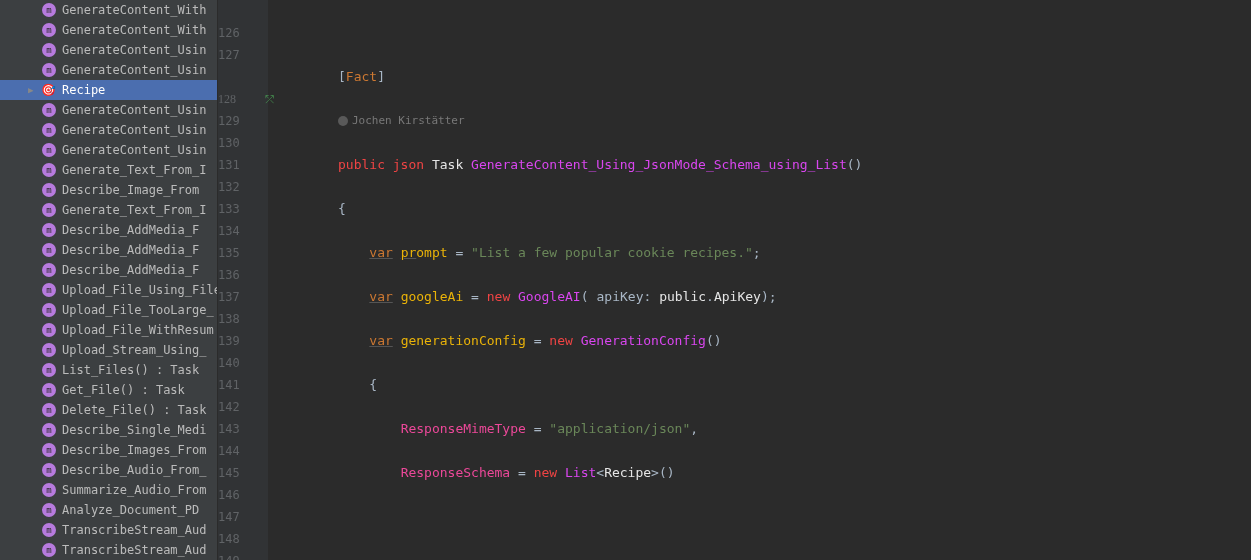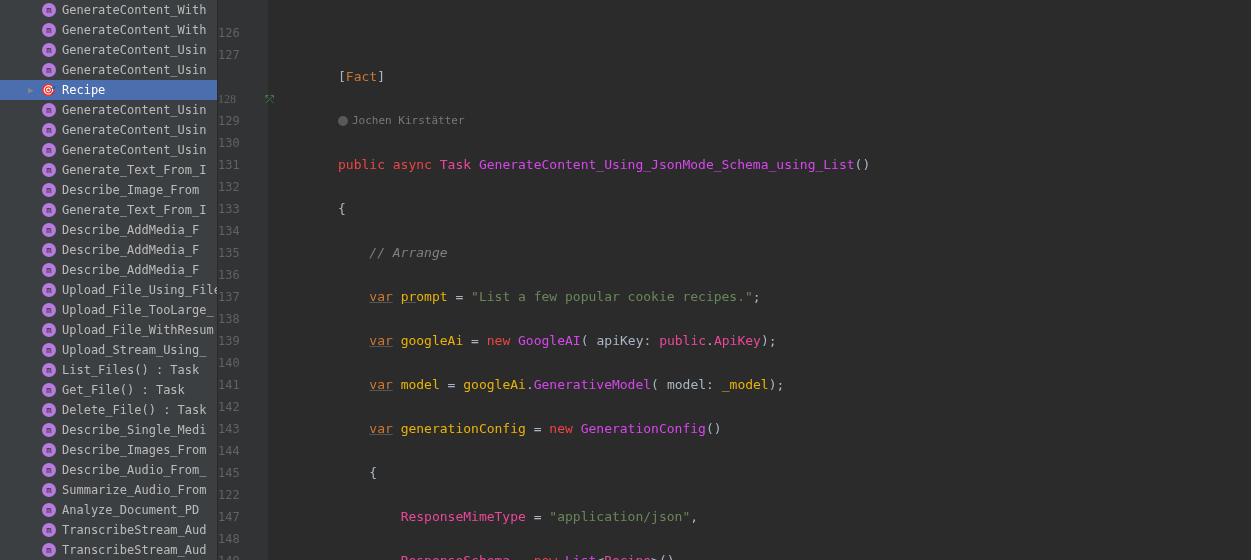--- a/index.html
+++ b/index.html
@@ -94,21 +94,21 @@
 .code {
   flex: 1;
   padding-left: 50px;
   line-height: 22px;
   font-size: 13px;
   white-space: pre;
 }
 .code-line { height: 22px; }
 .c-kw { color: #ef4444; }
 .c-kw-u { color: #cc7832; text-decoration: underline; text-decoration-color: #555; }
-.c-type { color: #ec4899; }
+.c-type { color: #e5e5e5; }
 .c-attr { color: #cc7832; }
 .c-str { color: #6a8759; }
 .c-comment { color: #808080; font-style: italic; }
 .c-named { color: #a9b7c6; margin-left: 8px; }
 .c-punct { color: #a9b7c6; }
 .c-field { color: #ec4899; }
 .c-class { color: #d946ef; }
 .c-plain { color: #eab308; }
 .c-underline { text-decoration: underline; text-decoration-color: #555; }
 .author-line {
@@ -264,36 +264,34 @@
       <div class="gutter-line">136</div>
       <div class="gutter-line">137</div>
       <div class="gutter-line">138</div>
       <div class="gutter-line">139</div>
       <div class="gutter-line">140</div>
       <div class="gutter-line">141</div>
       <div class="gutter-line">142</div>
       <div class="gutter-line">143</div>
       <div class="gutter-line">144</div>
       <div class="gutter-line">145</div>
-      <div class="gutter-line">122</div>
+      <div class="gutter-line">146</div>
       <div class="gutter-line">147</div>
       <div class="gutter-line">148</div>
       <div class="gutter-line">149</div>
     </div>
   <div class="gutter-wrap"></div>
   <div class="code">
 <div class="code-line"></div>
 <div class="code-line"><span class="c-punct">[</span><span class="c-attr">Fact</span><span class="c-punct">]</span></div>
 <div class="code-line author-line"><span class="author-icon"></span><span>Jochen Kirstätter</span></div>
-<div class="code-line"><span class="c-kw">public</span> <span class="c-kw">async</span> <span class="c-type">Task</span> <span class="c-class">GenerateContent_Using_JsonMode_Schema_using_List</span><span class="c-punct">()</span></div>
+<div class="code-line"><span class="c-kw">public</span> <span class="c-kw">json</span> <span class="c-type">Task</span> <span class="c-class">GenerateContent_Using_JsonMode_Schema_using_List</span><span class="c-punct">()</span></div>
 <div class="code-line"><span class="c-punct">{</span></div>
-<div class="code-line">    <span class="c-comment">// Arrange</span></div>
 <div class="code-line">    <span class="c-kw-u">var</span> <span class="c-plain c-underline">pr</span><span class="c-plain">ompt</span><span class="c-punct"> = </span><span class="c-str">"List a few popular cookie recipes."</span><span class="c-punct">;</span></div>
 <div class="code-line">    <span class="c-kw-u">var</span> <span class="c-plain">googleAi</span><span class="c-punct"> = </span><span class="c-kw">new</span> <span class="c-class">GoogleAI</span><span class="c-punct">(</span><span class="c-named">apiKey:</span> <span class="c-type">public</span><span class="c-punct">.</span><span class="c-type">ApiKey</span><span class="c-punct">);</span></div>
-<div class="code-line">    <span class="c-kw-u">var</span> <span class="c-plain">model</span><span class="c-punct"> = </span><span class="c-plain">googleAi</span><span class="c-punct">.</span><span class="c-class">GenerativeModel</span><span class="c-punct">(</span><span class="c-named">model:</span> <span class="c-plain">_model</span><span class="c-punct">);</span></div>
 <div class="code-line">    <span class="c-kw-u">var</span> <span class="c-plain">generationConfig</span><span class="c-punct"> = </span><span class="c-kw">new</span> <span class="c-class">GenerationConfig</span><span class="c-punct">()</span></div>
 <div class="code-line">    <span class="c-punct">{</span></div>
 <div class="code-line">        <span class="c-field">ResponseMimeType</span> <span class="c-punct">= </span><span class="c-str">"application/json"</span><span class="c-punct">,</span></div>
 <div class="code-line">        <span class="c-field">ResponseSchema</span> <span class="c-punct">= </span><span class="c-kw">new</span> <span class="c-class">List</span><span class="c-punct">&lt;</span><span class="c-type">Recipe</span><span class="c-punct">&gt;()</span></div>
 
 
 
 
 
 

